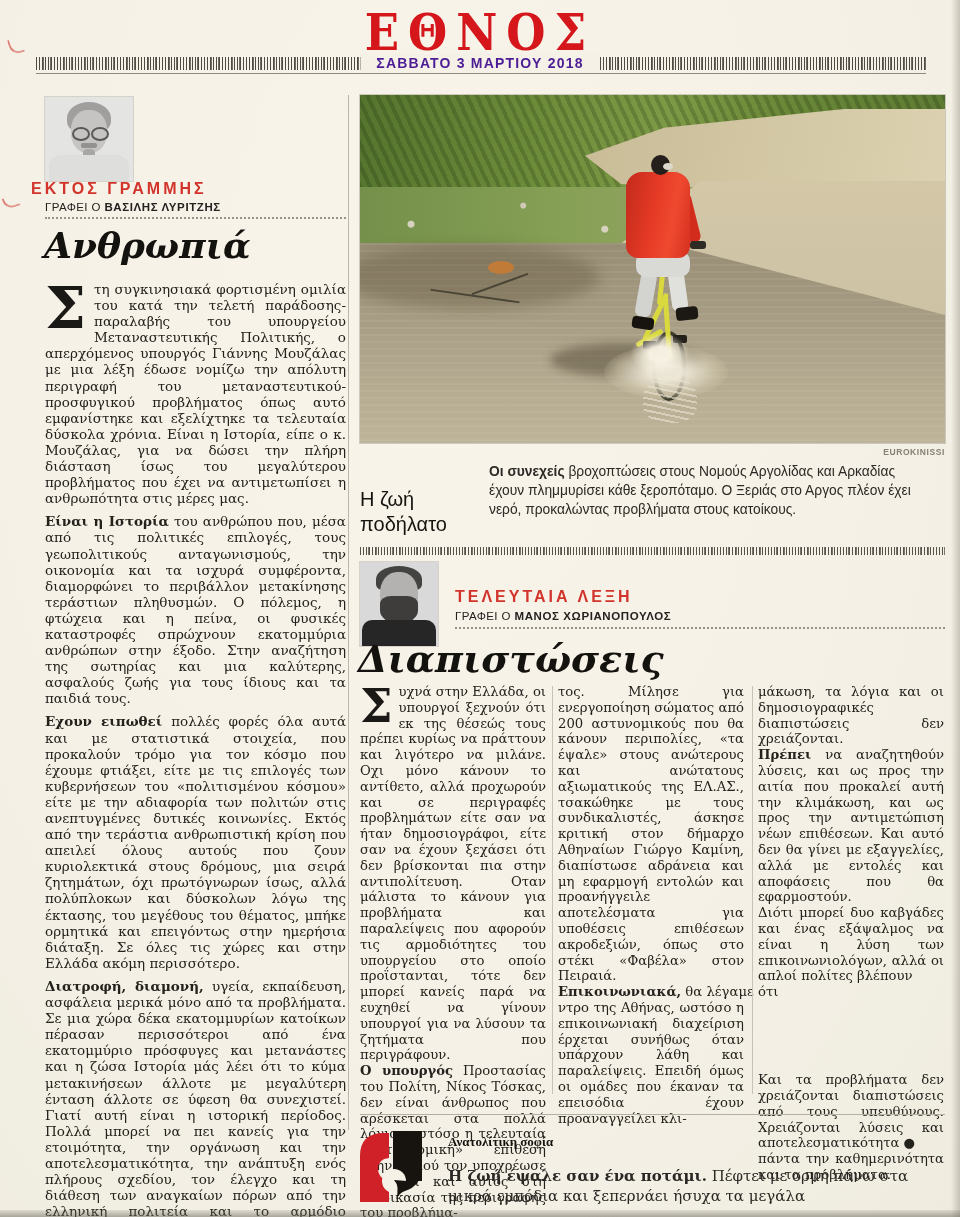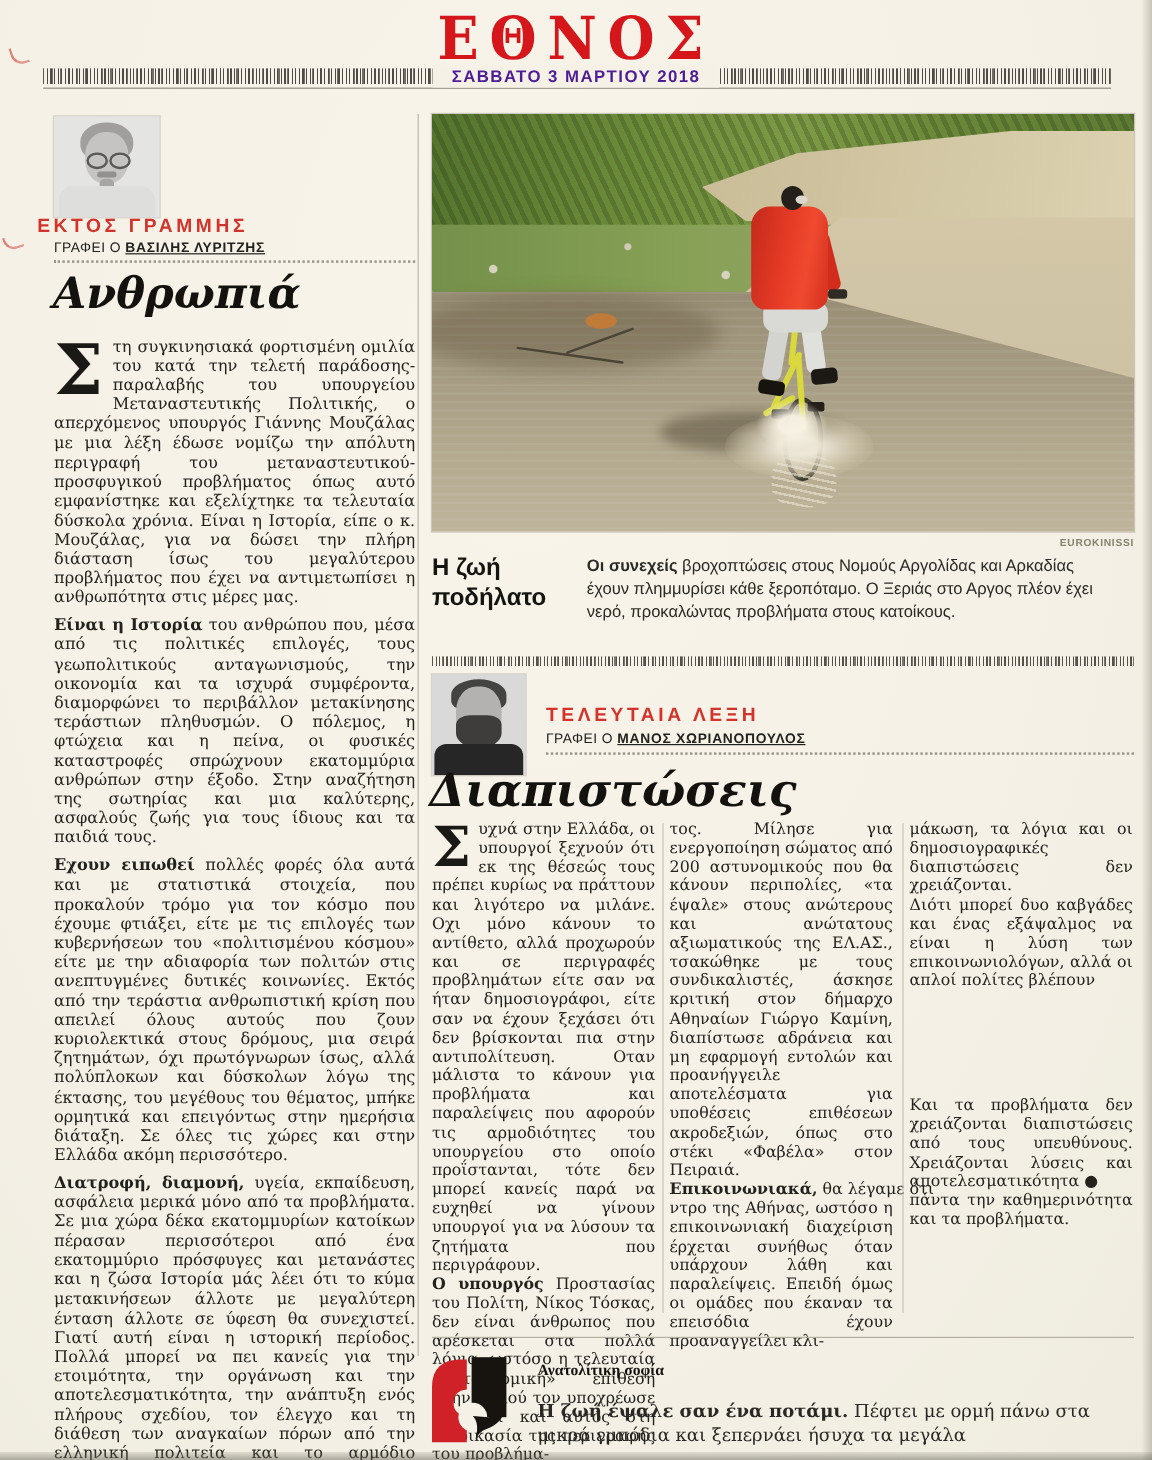--- a/index.html
+++ b/index.html
@@ -23,21 +23,21 @@
   .mast-line{position:absolute;top:73px;left:36px;right:34px;height:1px;background:#8e8a80;}
   .mast-date{position:absolute;top:54px;left:50%;transform:translateX(-50%);
     background:#f5f1e7;padding:0 16px;font-weight:bold;font-size:14px;line-height:19px;
     letter-spacing:1.2px;color:#4c1d95;white-space:nowrap;}
 
   
   .aphoto{position:absolute;overflow:hidden;filter:grayscale(.9) contrast(.97);box-shadow:0 0 0 1px rgba(120,115,100,.25);}
   .aphoto span{position:absolute;display:block;}
   .kicker{position:absolute;font-weight:bold;letter-spacing:3px;color:#d2342b;}
   .byline{position:absolute;font-size:11.5px;letter-spacing:.4px;color:#24221e;}
-  .byline b{letter-spacing:.6px;text-decoration:underline;}
+  .byline b{letter-spacing:.6px;}
   .dotted{position:absolute;height:0;border-top:2px dotted #97938a;}
   .headline{position:absolute;font-family:"DejaVu Serif",serif;font-style:italic;font-weight:bold;color:#14120e;}
 
   
   .body-left{position:absolute;left:45px;top:281px;width:301px;
     font-family:"DejaVu Serif",serif;font-size:13.5px;line-height:16.1px;
     text-align:justify;color:#24221d;}
   .body-left p{margin:0 0 7px 0;}
   .lead{font-weight:bold;}
   .dropcap{float:left;font-weight:bold;font-size:58px;line-height:46px;padding:4px 8px 0 0;color:#1b1915;}
@@ -92,22 +92,22 @@
   .splash-shadow{left:190px;top:248px;width:150px;height:34px;background:rgba(70,62,45,.45);border-radius:50%;filter:blur(5px);}
   .splash1{left:244px;top:250px;width:124px;height:54px;border-radius:50%;
     background:radial-gradient(ellipse,rgba(240,234,218,.95) 20%,rgba(214,204,178,.55) 55%,transparent 75%);}
   .splash2{left:270px;top:238px;width:60px;height:42px;border-radius:50%;
     background:radial-gradient(ellipse,rgba(248,243,229,.95) 25%,transparent 70%);}
   .spray{left:283px;top:284px;width:54px;height:44px;border-radius:40%;opacity:.7;
     background:repeating-linear-gradient(12deg,rgba(235,228,210,.85) 0 2px,transparent 2px 6px);}
 
   .credit{position:absolute;left:360px;top:447px;width:585px;text-align:right;
     font-size:8.5px;letter-spacing:.6px;color:#85806f;font-weight:bold;}
-  .cap-title{position:absolute;left:360px;top:461px;width:110px;
-    font-size:20px;line-height:25px;font-weight:bold;color:#15140f;}
+  .cap-title{position:absolute;left:360px;top:487px;width:110px;
+    font-size:20px;line-height:25px;font-weight:normal;color:#15140f;}
   .cap-text{position:absolute;left:489px;top:462px;width:432px;
     font-size:13.8px;line-height:19px;color:#2c2a25;}
 
   
   .stripe2{position:absolute;left:360px;top:547px;width:585px;height:8px;
     background:repeating-linear-gradient(90deg,#55524c 0 1px,transparent 1px 3px),
                repeating-linear-gradient(90deg,#7a766e 0 1px,transparent 1px 8px);}
   .cols{position:absolute;left:360px;top:684px;width:585px;height:420px;
     font-family:"DejaVu Serif",serif;font-size:13.2px;line-height:15.8px;text-align:justify;color:#24221d;}
   .col{position:absolute;top:0;width:186px;}
@@ -226,20 +226,21 @@
     </div>
     <div class="colrule" style="left:192px;"></div>
     <div class="col" style="left:198px;">
       <p><span>τος. Μίλησε για ενεργοποίηση σώματος από 200 αστυνομικούς που θα κάνουν περιπολίες, «τα έψαλε» στους ανώτερους και ανώτατους αξιωματικούς της ΕΛ.ΑΣ., τσακώθηκε με τους συνδικαλιστές, άσκησε κριτική στον δήμαρχο Αθηναίων Γιώργο Καμίνη, διαπίστωσε αδράνεια και μη εφαρμογή εντολών και προανήγγειλε αποτελέσματα για υποθέσεις επιθέσεων ακροδεξιών, όπως στο στέκι «Φαβέλα» στον Πειραιά.</span></p>
       <p style="white-space:nowrap;"><span class="lead">Επικοινωνιακά,</span><span> θα λέγαμε ότι</span></p>
       <p><span>ντρο της Αθήνας, ωστόσο η επικοινωνιακή διαχείριση έρχεται συνήθως όταν υπάρχουν λάθη και παραλείψεις. Επειδή όμως οι ομάδες που έκαναν τα επεισόδια έχουν προαναγγείλει κλι-</span></p>
     </div>
     <div class="colrule" style="left:392px;"></div>
     <div class="col" style="left:398px;">
       <p><span>μάκωση, τα λόγια και οι δημοσιογραφικές διαπιστώσεις δεν χρειάζονται.</span></p>
+      <p><span class="lead">Πρέπει</span><span> να αναζητηθούν λύσεις, και ως προς την αιτία που προκαλεί αυτή την κλιμάκωση, και ως προς την αντιμετώπιση νέων επιθέσεων. Και αυτό δεν θα γίνει με εξαγγελίες, αλλά με εντολές και αποφάσεις που θα εφαρμοστούν.</span></p>
       <p><span>Διότι μπορεί δυο καβγάδες και ένας εξάψαλμος να είναι η λύση των επικοινωνιολόγων, αλλά οι απλοί πολίτες βλέπουν</span></p>
       <div class="col3-gap"></div>
       <p><span>Και τα προβλήματα δεν χρειάζονται διαπιστώσεις από τους υπευθύνους. Χρειάζονται λύσεις και αποτελεσματικότητα ●</span></p>
       <p><span>πάντα την καθημερινότητα και τα προβλήματα.</span></p>
     </div>
   </div>
 
   <div class="hr2"></div>
 
   <div class="wisdom-icon">

